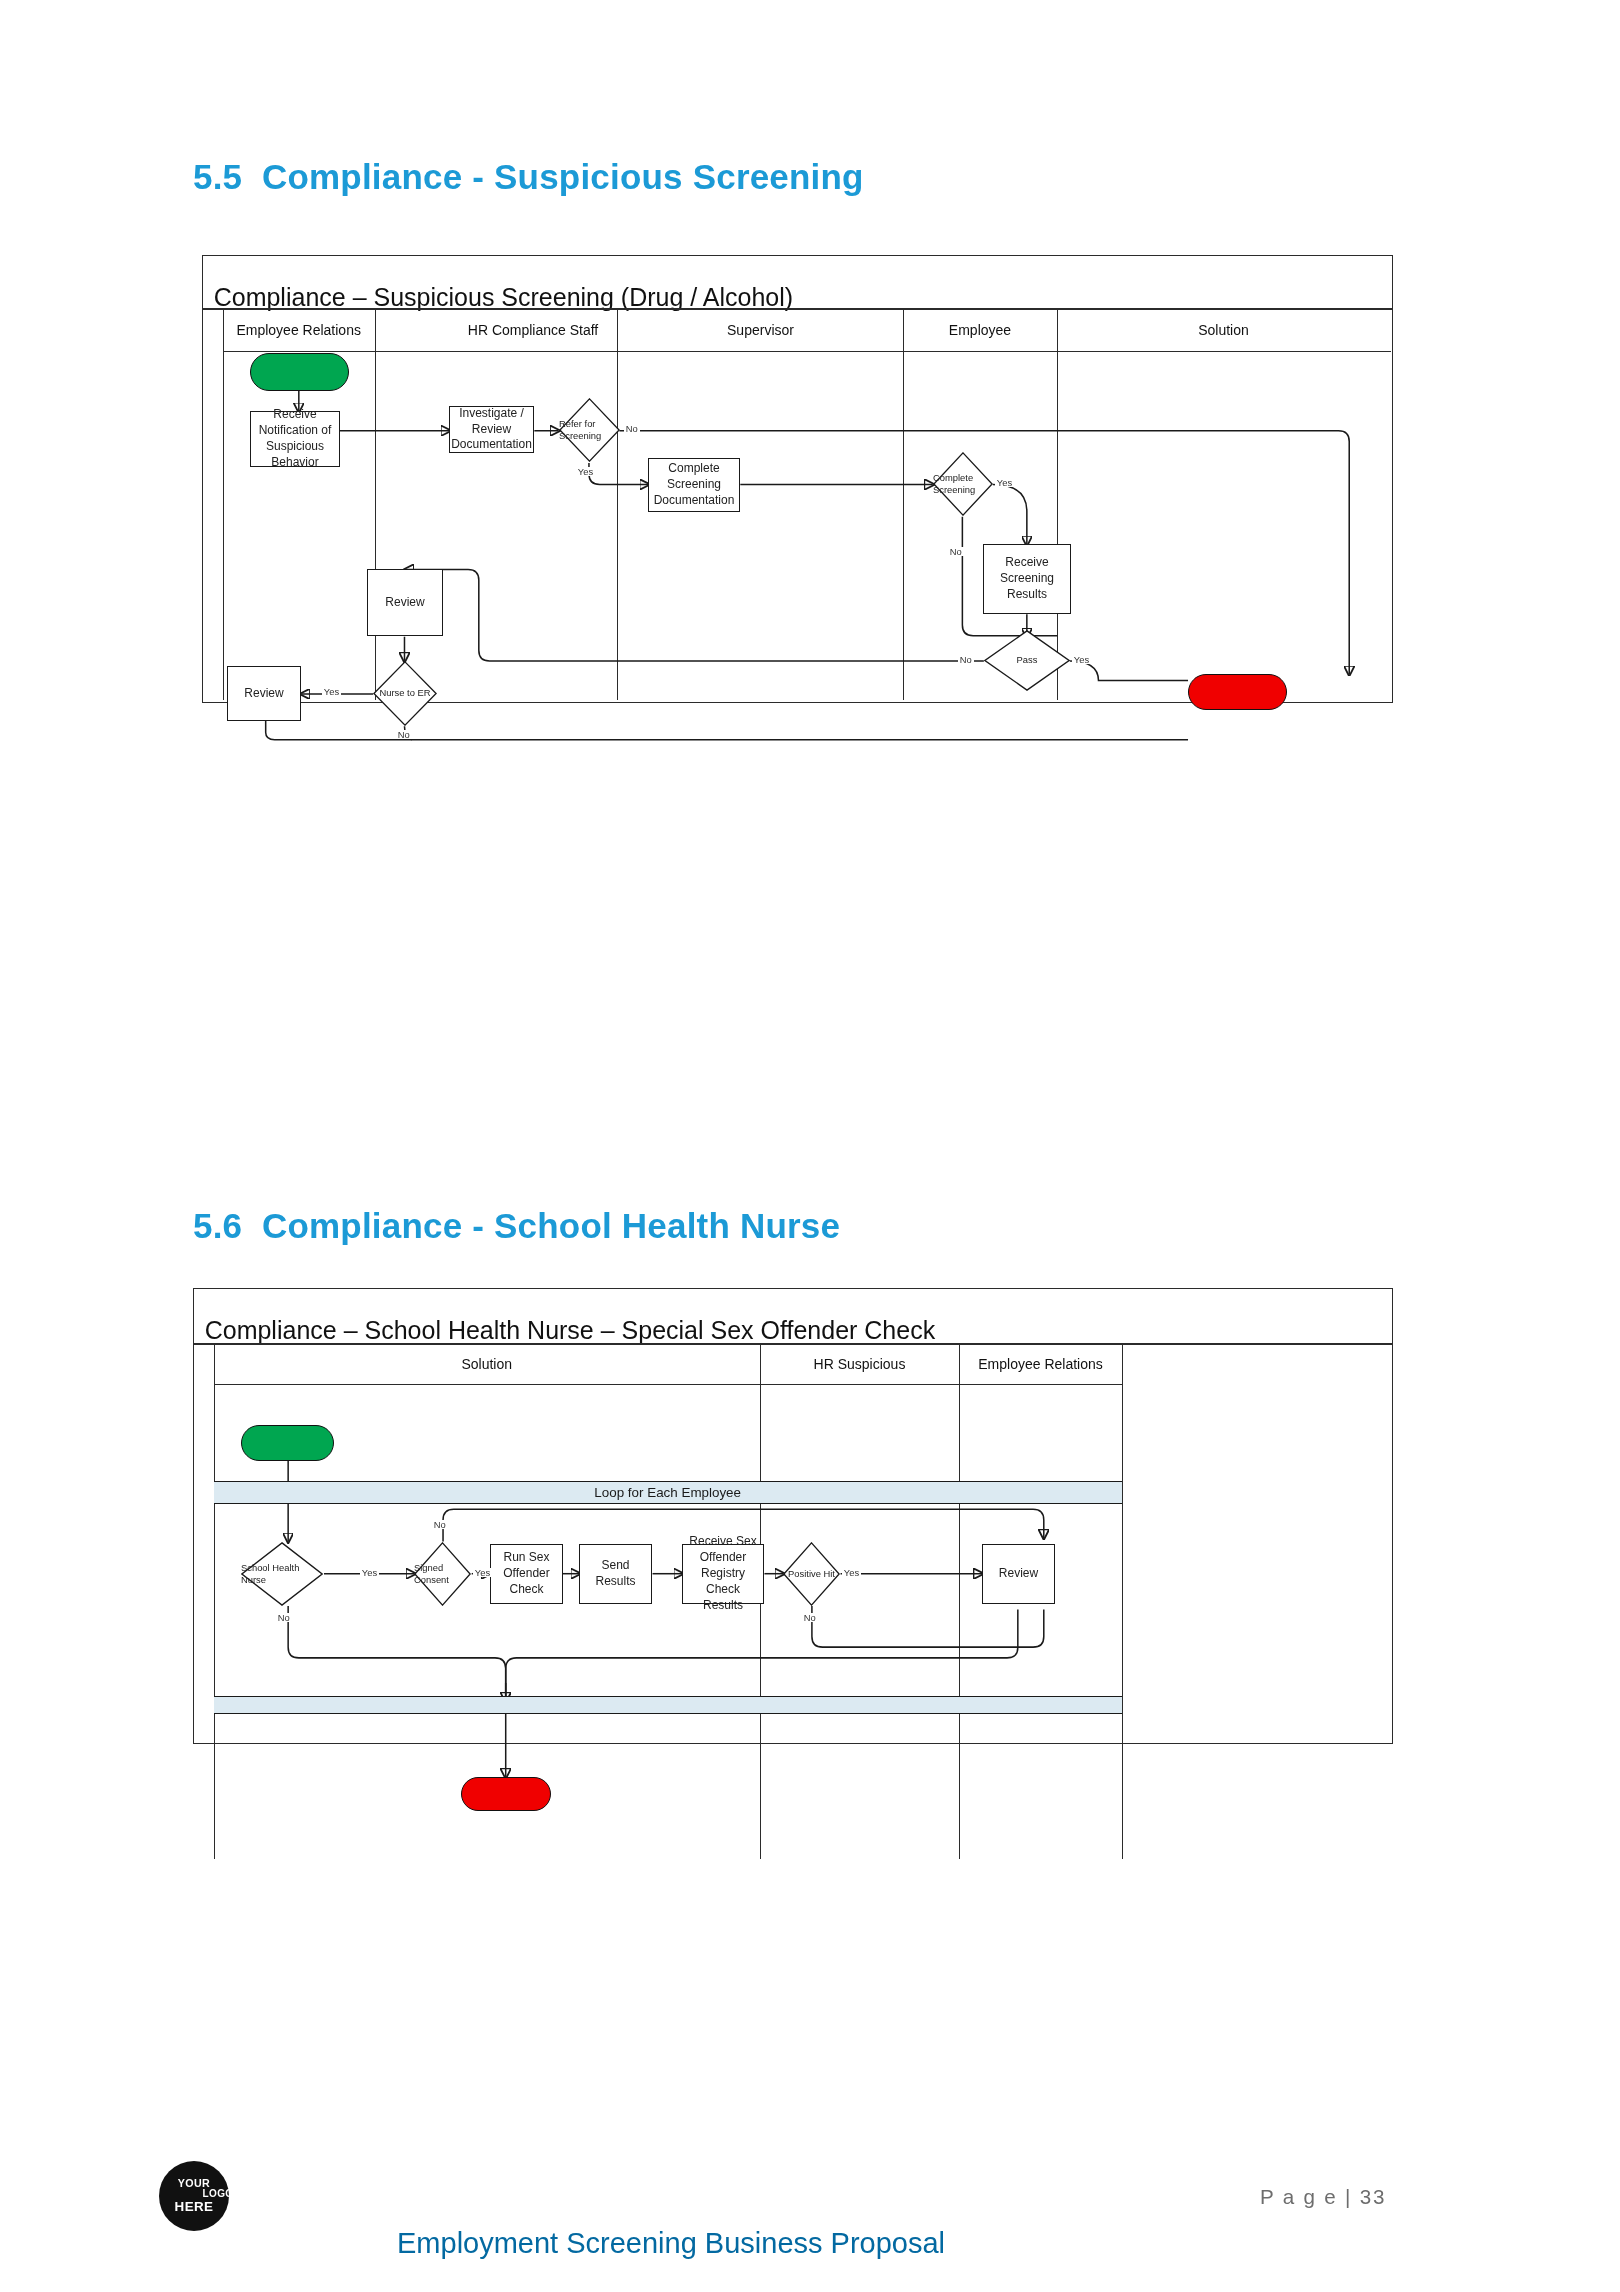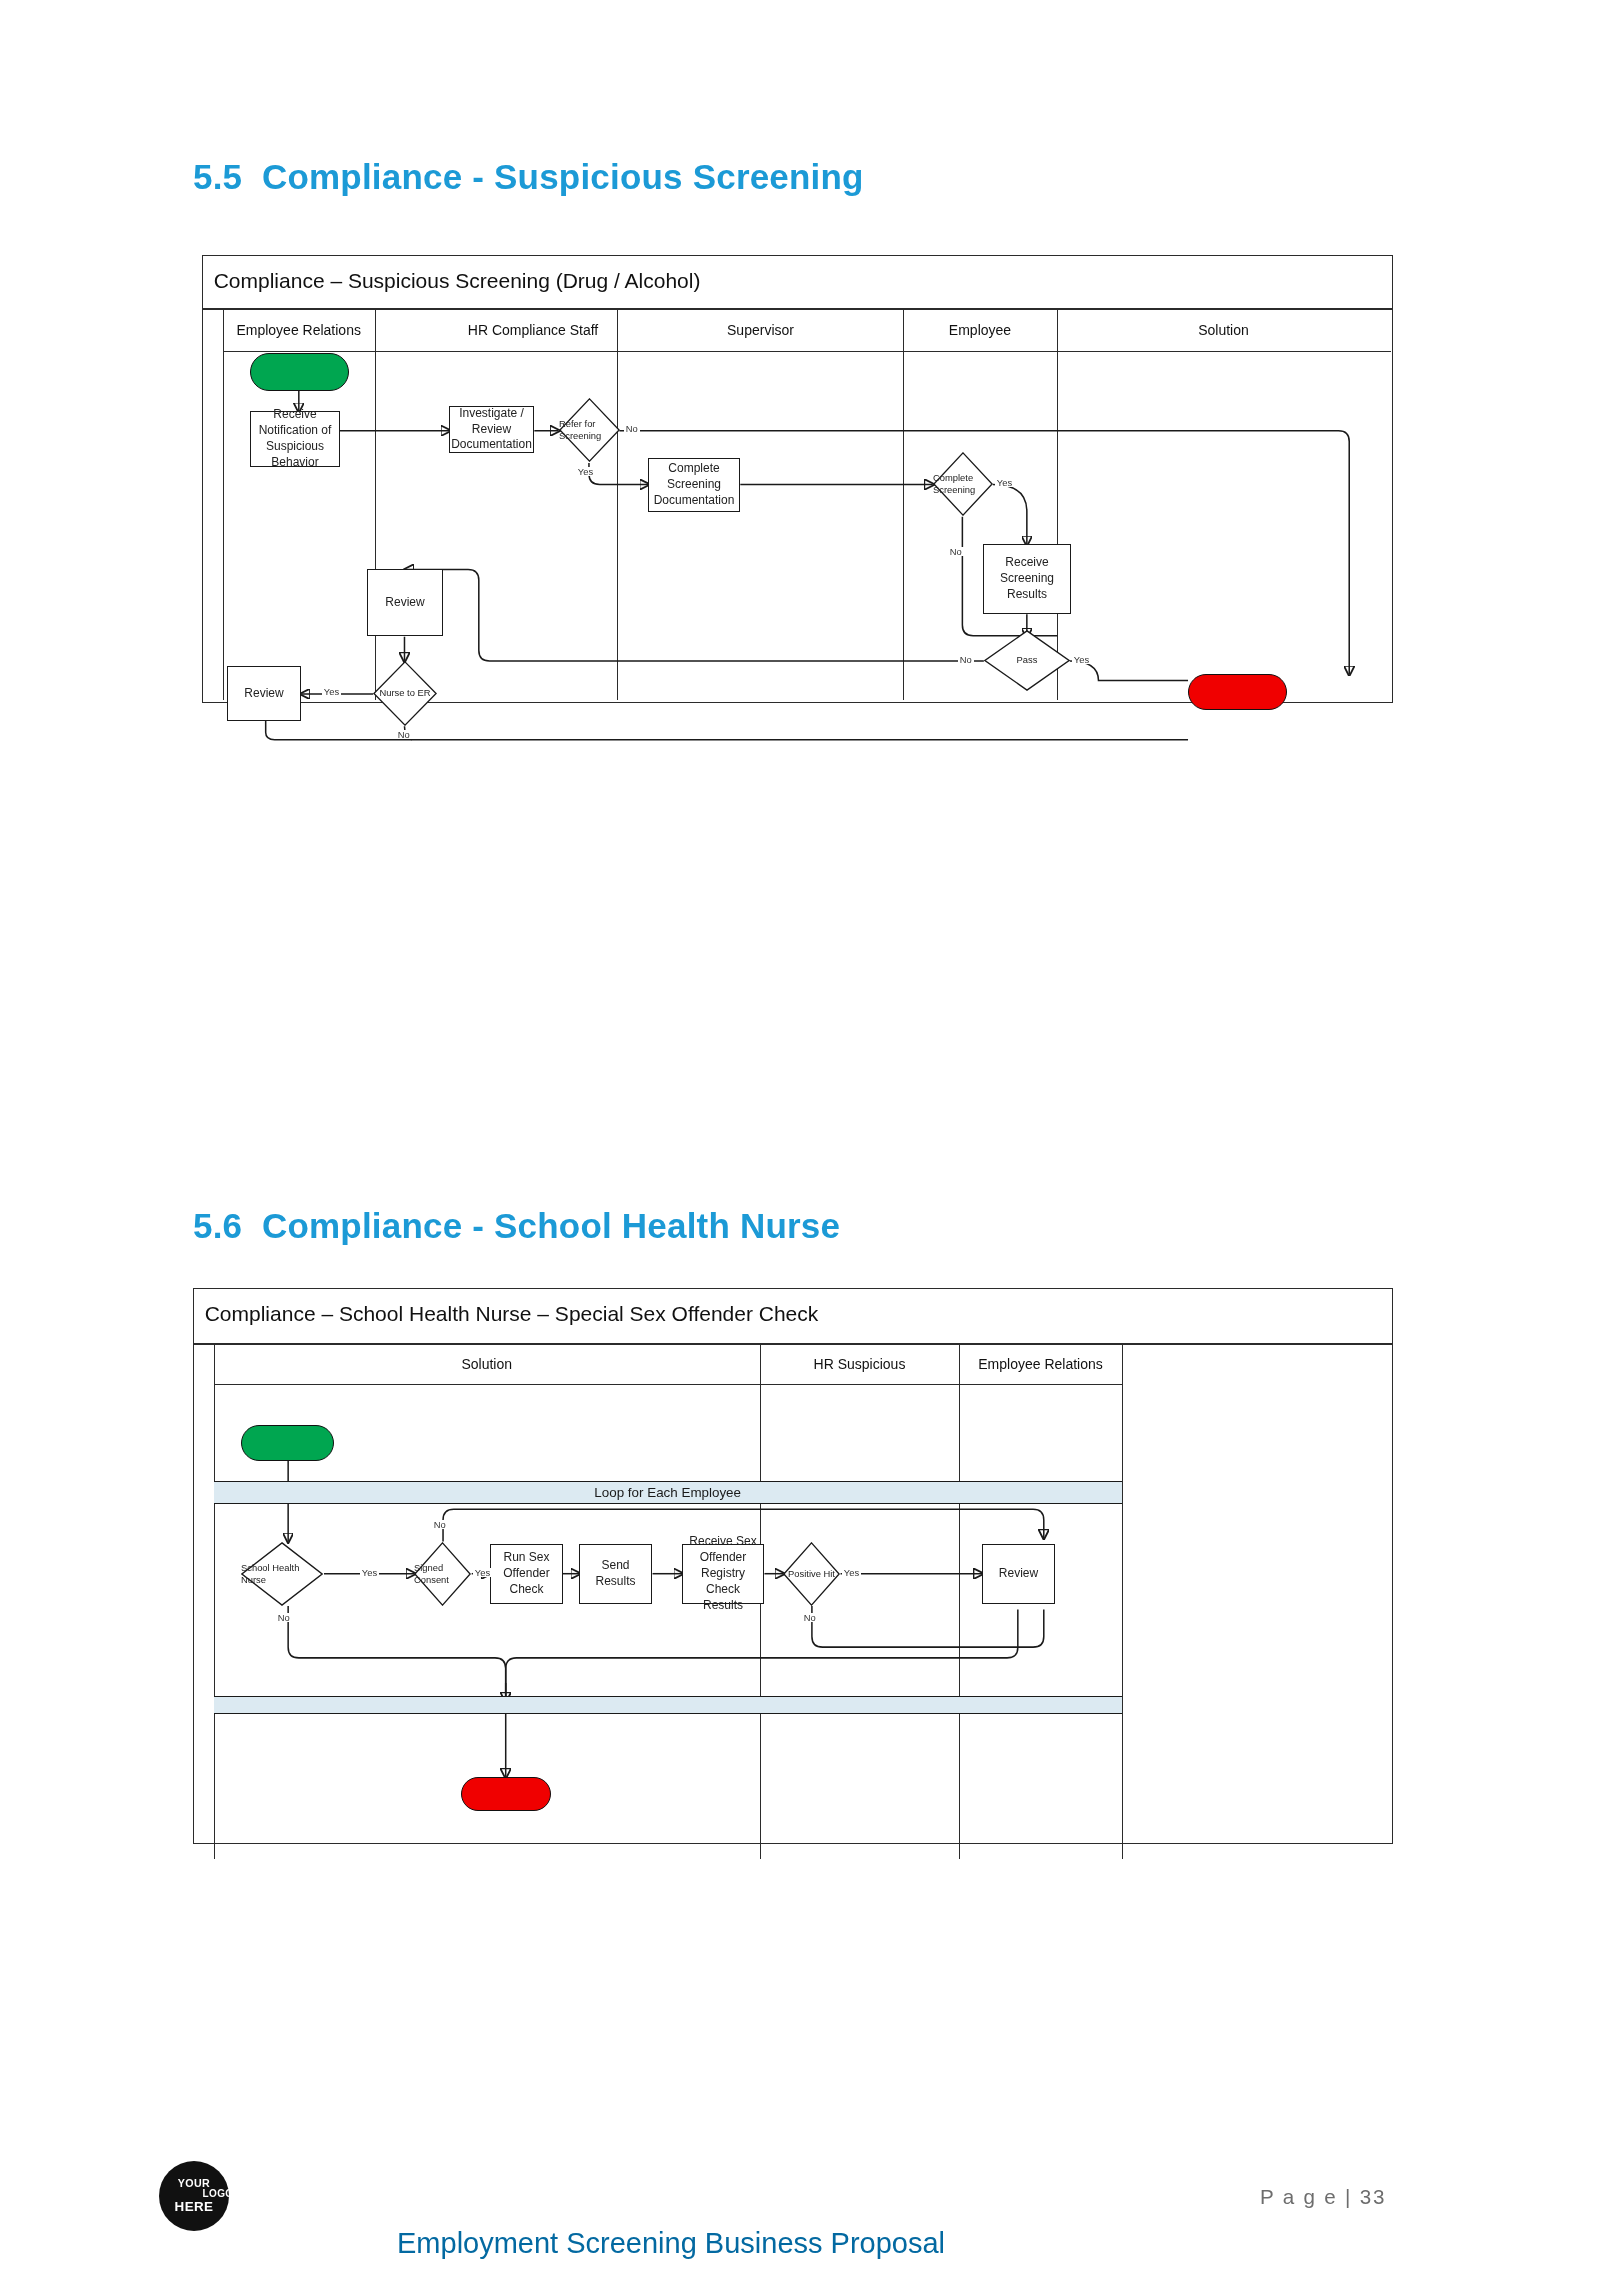--- a/index.html
+++ b/index.html
@@ -16,22 +16,22 @@
     font-weight:bold;
     font-size:35px;
     letter-spacing:0.2px;
     white-space:nowrap;
   }
   .h2 .num{margin-right:19.7px;}
 
   
   .diagram{position:absolute;border:1.8px solid #2b2b2b;background:#fff;box-sizing:border-box;}
   .dg-title{
-    position:absolute;left:0;top:0;right:0;
-    font-size:21px;color:#111;
+    position:absolute;left:0;top:14px;right:0;
+    font-size:25px;color:#111;
     padding:12.5px 0 0 10.7px;
     box-sizing:border-box;
     white-space:nowrap;
   }
   .dg-titlebar-line{position:absolute;left:0;right:0;height:1.8px;background:#2b2b2b;}
   .lane-head{
     position:absolute;
     font-size:14px;color:#111;
     display:flex;align-items:center;justify-content:center;
     text-align:center;box-sizing:border-box;white-space:nowrap;
@@ -209,21 +209,21 @@
     <div class="edgelabel" style="left:755px;top:399px;">No</div>
     <div class="edgelabel" style="left:869px;top:399px;">Yes</div>
     <div class="edgelabel" style="left:119px;top:431px;">Yes</div>
     <div class="edgelabel" style="left:193px;top:474px;">No</div>
   </div>
 
   <div class="h2" style="left:193px;top:1206px;">
     <span class="num">5.6</span><span>Compliance - School Health Nurse</span>
   </div>
 
-  <div class="diagram" style="left:193px;top:1288px;width:1200px;height:556px;">
+  <div class="diagram" style="left:193px;top:1288px;width:1200px;height:456px;">
 
     <div class="dg-title">Compliance – School Health Nurse – Special Sex Offender Check</div>
     <div class="dg-titlebar-line" style="top:54px;"></div>
 
     <div class="lane-head" style="left:19.7px;top:54px;width:546px;height:41px;">Solution</div>
     <div class="lane-head" style="left:566px;top:54px;width:199px;height:41px;">HR Suspicious</div>
     <div class="lane-head" style="left:765px;top:54px;width:163px;height:41px;">Employee Relations</div>
 
     <div class="hline" style="left:19.7px;top:95px;width:908px;"></div>
 

